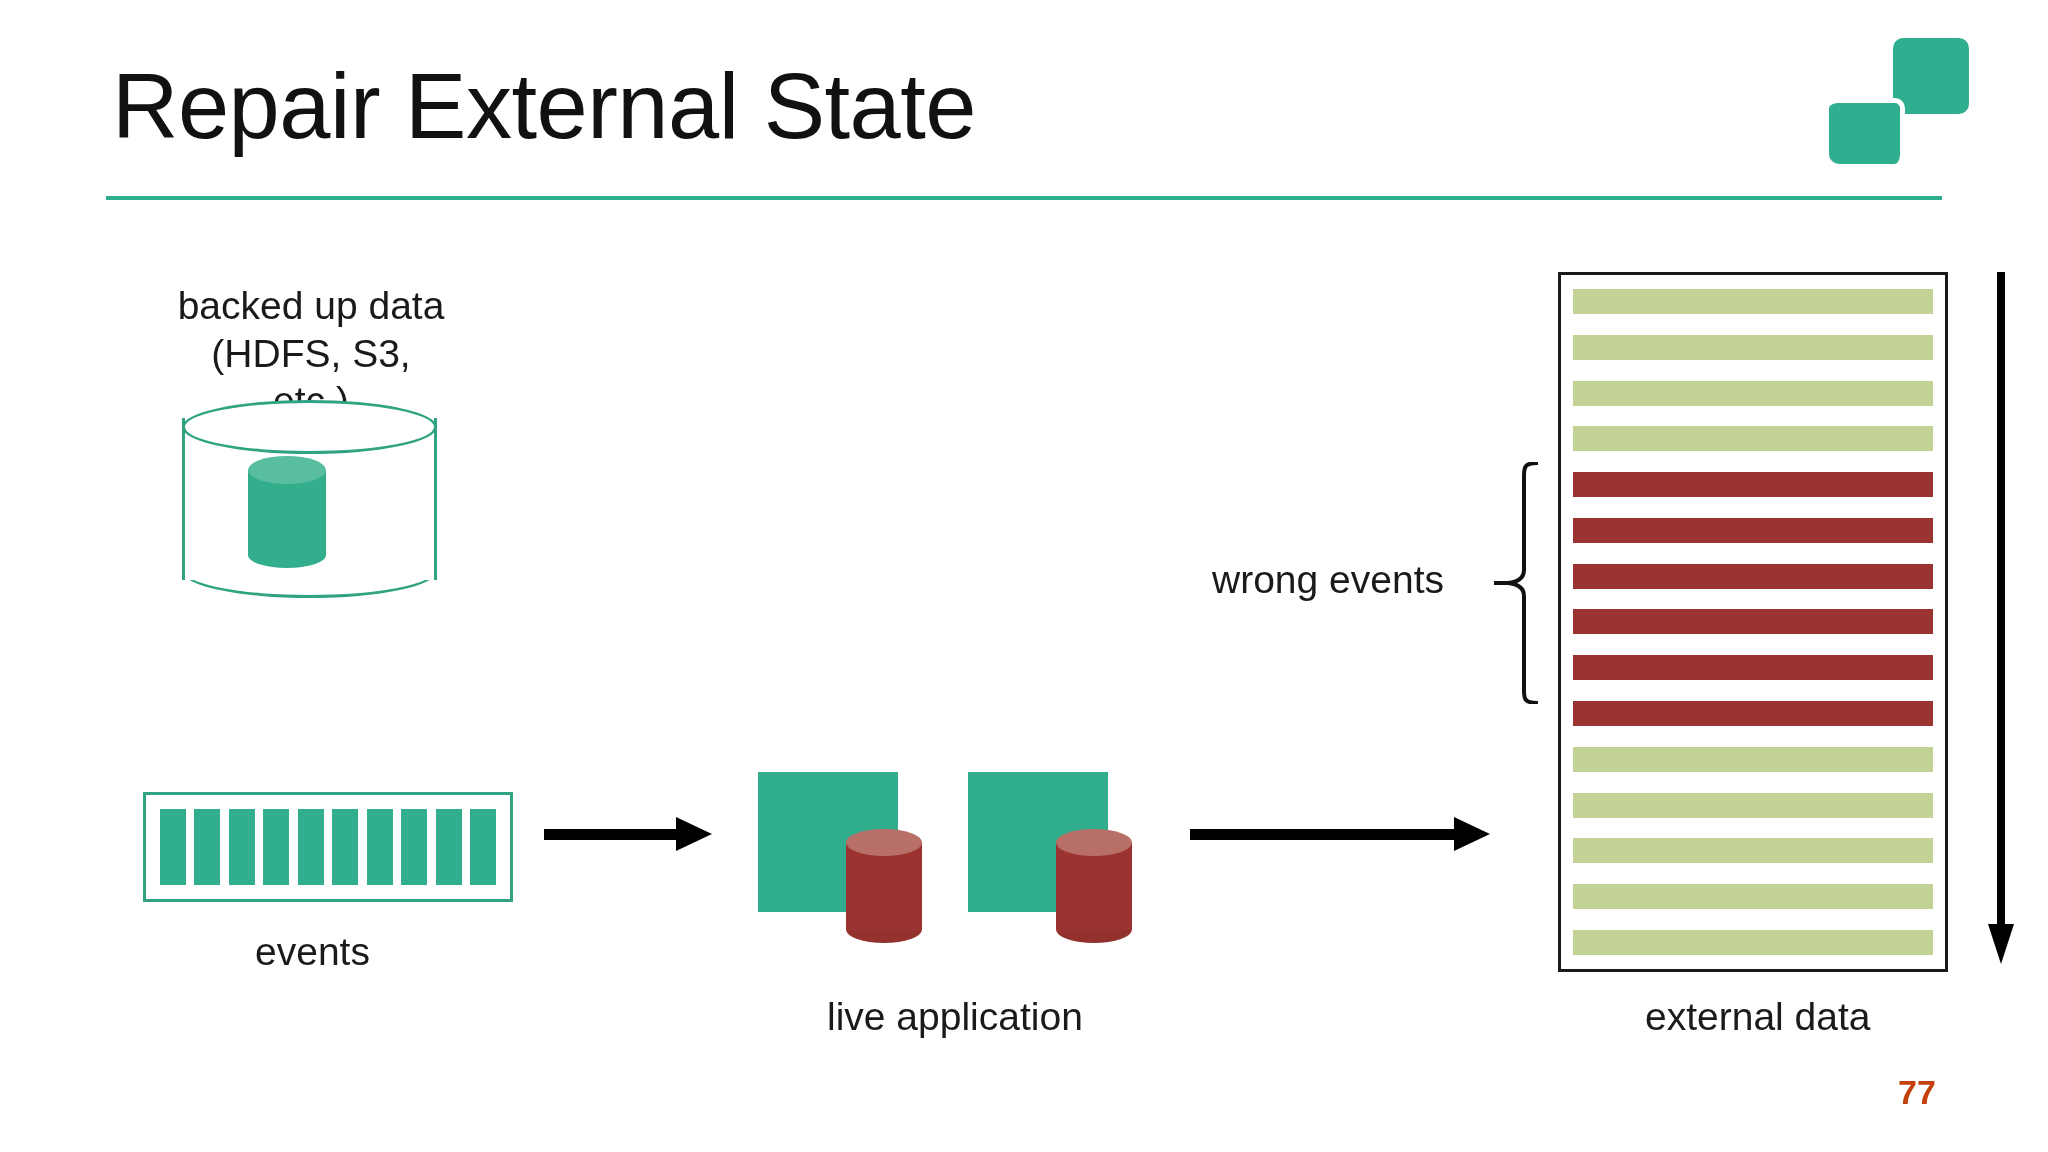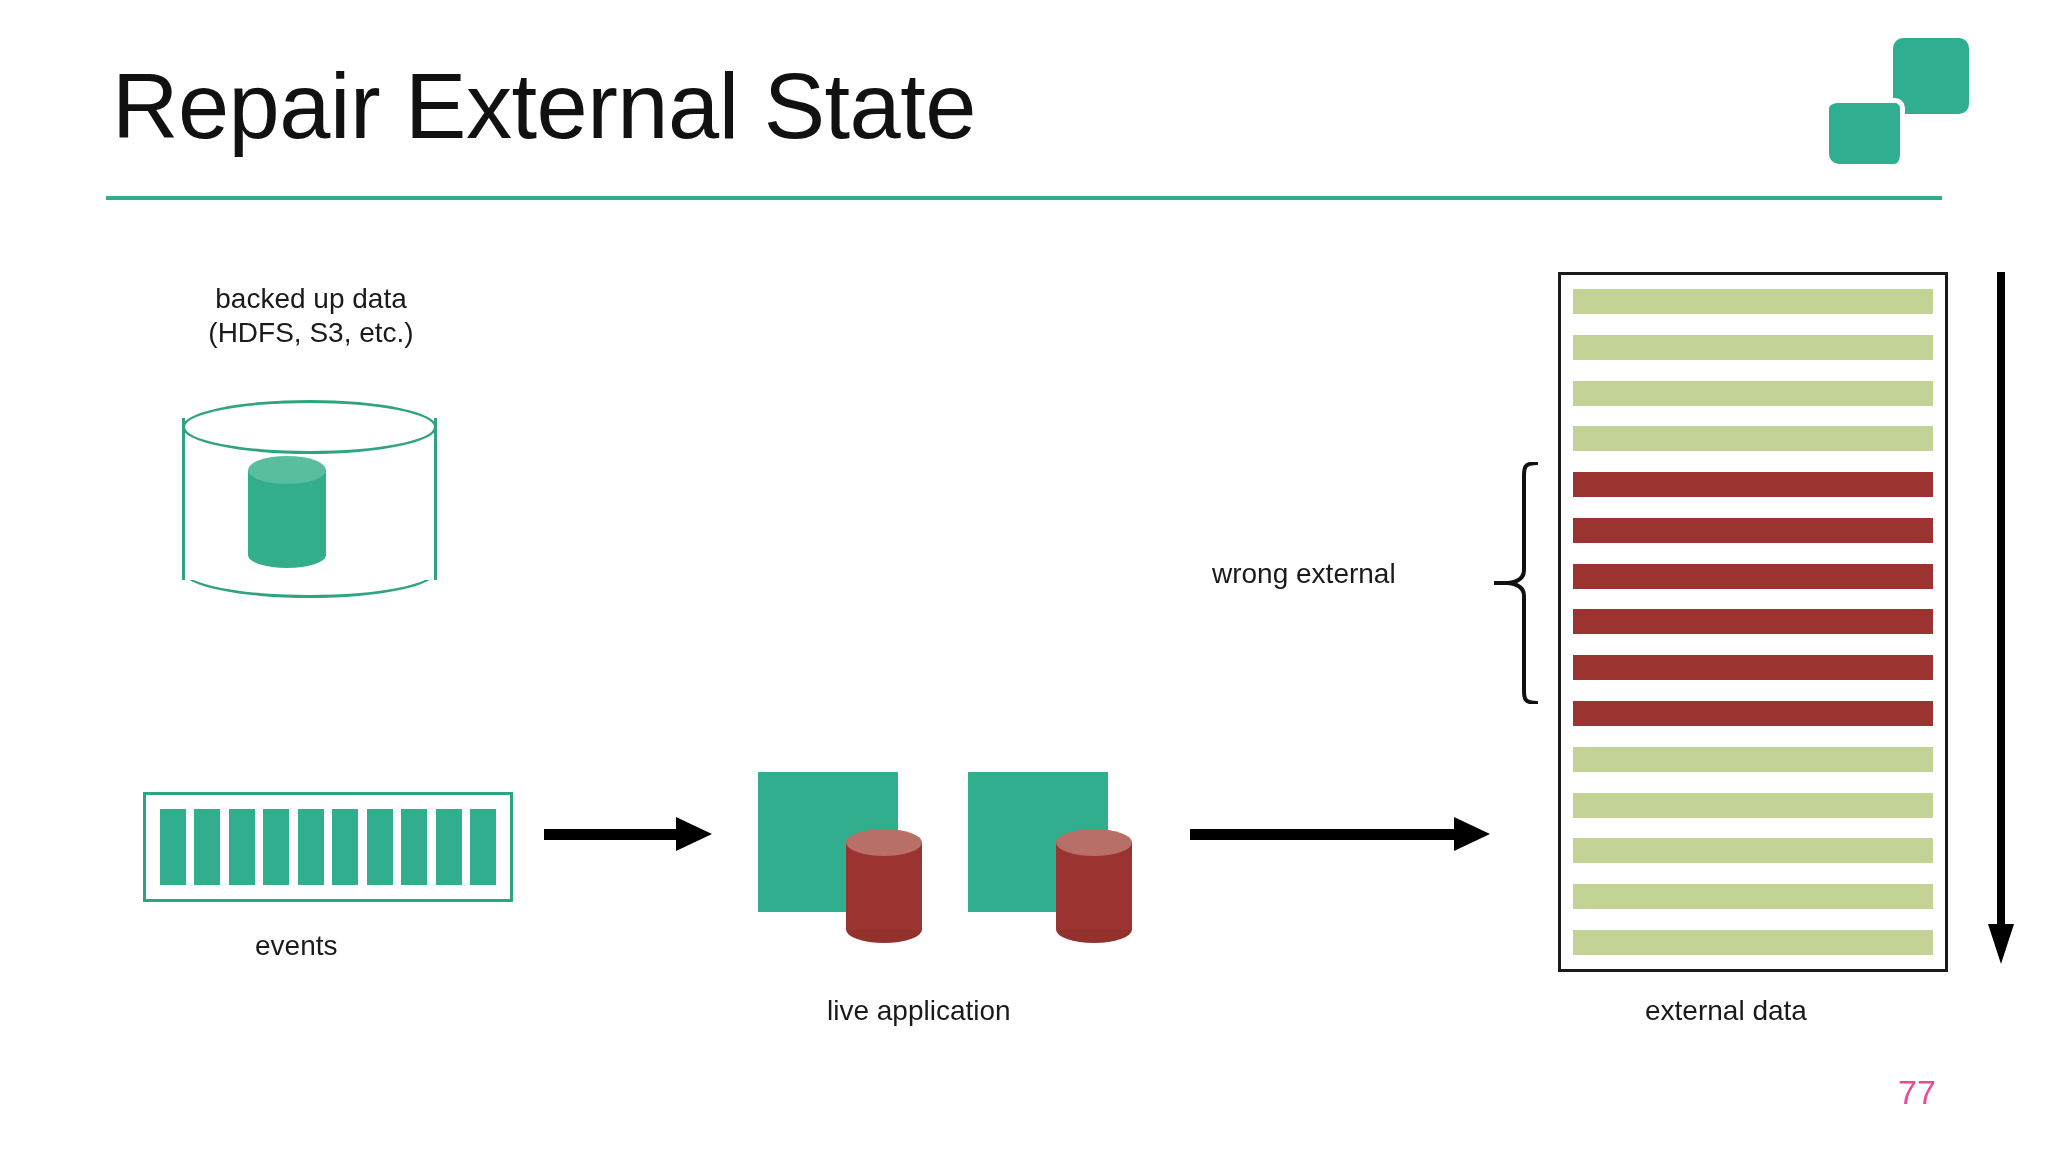--- a/index.html
+++ b/index.html
@@ -66,21 +66,21 @@
     height: 66px;
     background: #2FAF8F;
     border-radius: 10px;
     border-top: 5px solid #ffffff;
     border-right: 5px solid #ffffff;
   }
 
   
   .caption {
     position: absolute;
-    font-size: 28px;
+    font-size: 39px;
     font-weight: 300;
     color: #1a1a1a;
     white-space: nowrap;
   }
 
   #backup-label {
     left: 176px;
     top: 282px;
     text-align: center;
     width: 270px;
@@ -292,22 +292,22 @@
     height: 242px;
   }
   #wrong-brace svg { display: block; }
 
   
   #page-number {
     position: absolute;
     left: 1898px;
     top: 1073px;
     font-size: 34px;
-    font-weight: 400;
-    color: #ec4899;
+    font-weight: 700;
+    color: #c2410c;
   }
 </style>
 </head>
 <body>
 
 <div id="slide">
 
   <div id="slide-title">Repair External State</div>
   <div id="title-rule"></div>
 
@@ -362,21 +362,21 @@
     <div class="cyl-body"></div>
     <div class="cyl-top"></div>
   </div>
   <div class="caption" id="live-app-label">live application</div>
 
   <div class="arrow-h" id="arrow-2">
     <div class="shaft"></div>
     <div class="head"></div>
   </div>
 
-  <div class="caption" id="wrong-results-label">wrong external</div>
+  <div class="caption" id="wrong-results-label">wrong events</div>
   <div id="wrong-brace">
     <svg width="44" height="242" viewBox="0 0 44 242" fill="none" xmlns="http://www.w3.org/2000/svg" aria-hidden="true">
       <path d="M43 1 C 30 1, 30 6, 30 14 L30 108 C30 116, 24 120, 14 121 C24 122, 30 126, 30 134 L30 228 C30 236, 30 241, 43 241" stroke="#111111" stroke-width="4" fill="none" stroke-linecap="round"></path>
       <path d="M0 121 L16 121" stroke="#111111" stroke-width="4" stroke-linecap="round"></path>
     </svg>
   </div>
 
   <div id="external-state-box">
       <div class="state-row green"></div>
       <div class="state-row green"></div>

